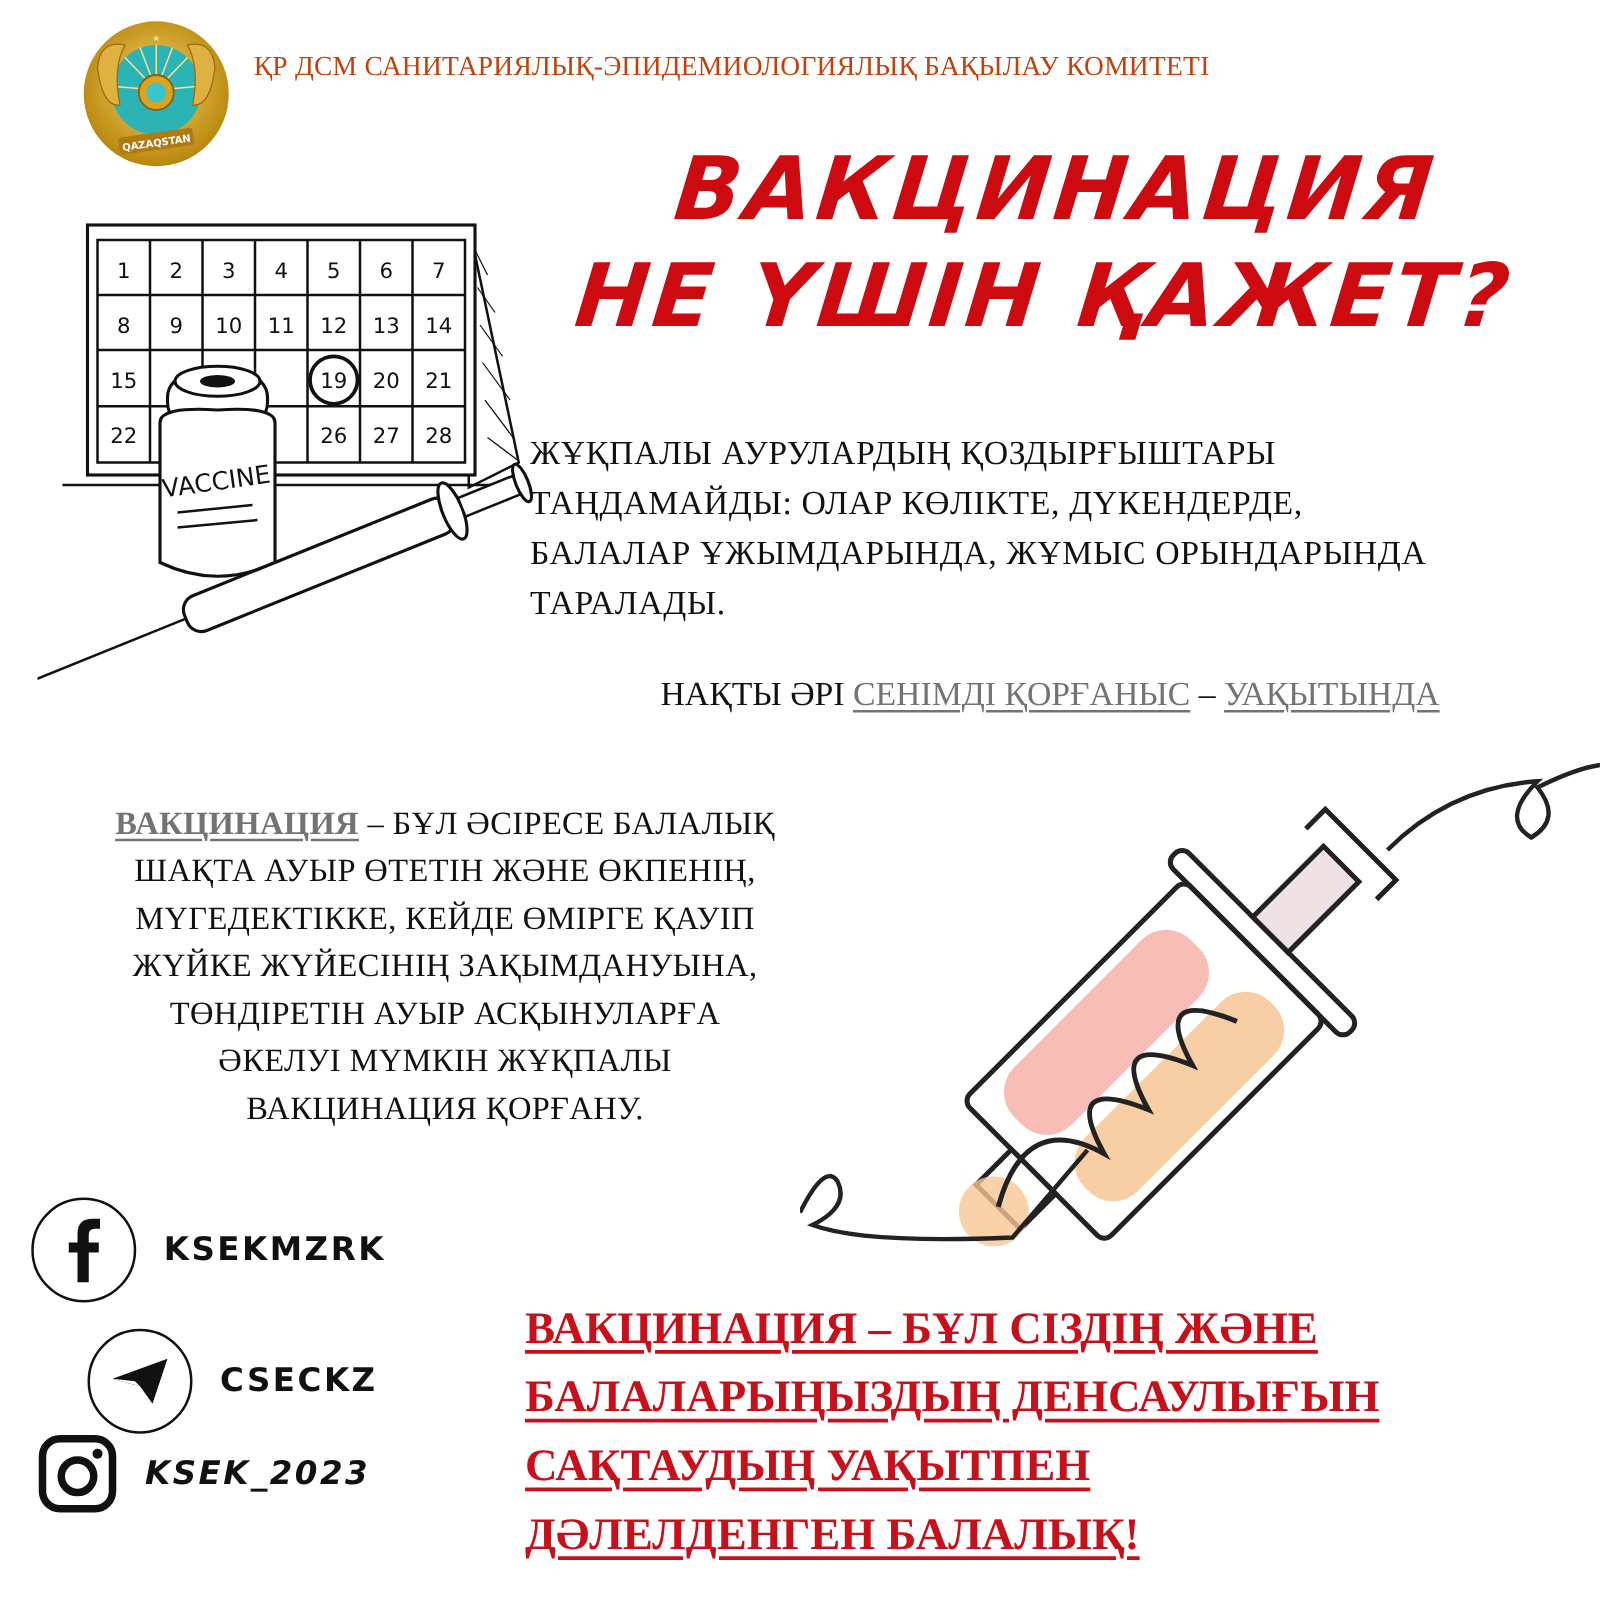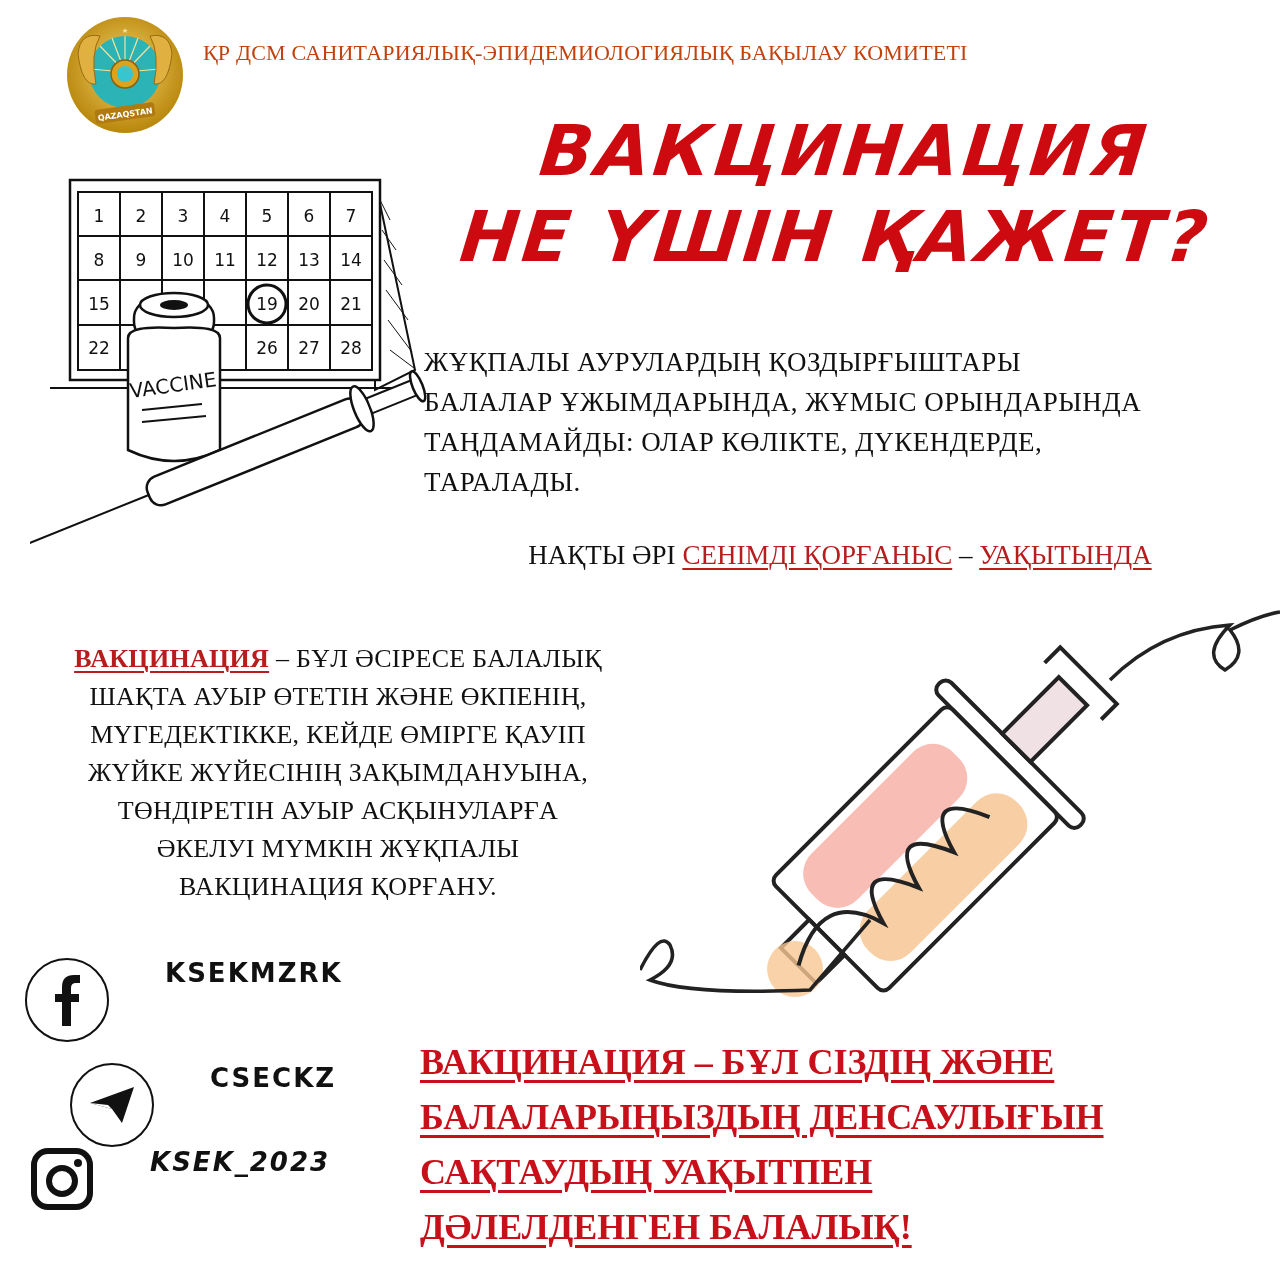--- a/index.html
+++ b/index.html
@@ -4,27 +4,27 @@
 <style>
   html, body { margin:0; padding:0; }
   body { width:1280px; height:1280px; background:#ffffff; position:relative; overflow:hidden; font-family:"Liberation Serif", serif; color:#111; }
   .abs { position:absolute; }
   .emblem { left:60px; top:14px; width:130px; height:122px; }
   .org { left:203px; top:40px; font-family:"Liberation Serif", serif; font-weight:normal; font-size:22px; letter-spacing:0.2px; color:#c2410c; white-space:nowrap; }
   .title { left:430px; top:108px; width:820px; text-align:center; font-family:"DejaVu Sans", sans-serif; font-weight:bold; font-style:italic; color:#cc0a10; font-size:70px; line-height:86px; letter-spacing:3px; transform:skewX(-6deg); }
   .title div { white-space:nowrap; }
   .intro { left:424px; top:342px; width:856px; text-align:left; font-size:27px; line-height:40px; letter-spacing:0.5px; }
   .tagline { left:460px; top:535px; width:760px; text-align:center; font-size:27px; line-height:40px; }
-  .red { color:#b91c1c;text-align:center; }
+  .red { color:#737373;text-align:center; }
   .ul { text-decoration:underline; text-decoration-thickness:2px; text-underline-offset:4px; }
-  .def { left:18px; top:640px; width:640px; text-align:center; font-size:26px; line-height:38px; letter-spacing:0.3px; }
+  .def { left:36px; top:640px; width:640px; text-align:center; font-size:26px; line-height:38px; letter-spacing:0.3px; }
   .def .term { font-weight:bold; }
   .closing { left:420px; top:1035px; width:860px; text-align:left; font-size:36px; line-height:55px; font-weight:bold; color:#c8101a; }
   .closing span { text-decoration:underline; text-decoration-thickness:3px; text-underline-offset:6px; }
-  .social { display:flex; align-items:flex-start;gap:34px; }
+  .social { display:flex; align-items:center; }
   .social .handle { font-family:"DejaVu Sans", sans-serif; font-weight:bold; font-size:26px; letter-spacing:2px; color:#111; margin-left:22px; }
   .circle-icon { width:84px; height:84px; border:2px solid #111; border-radius:50%; display:flex; align-items:center; justify-content:center; box-sizing:border-box; }
 </style>
 </head>
 <body>
 
 <div class="abs emblem">
   <svg width="130" height="122" viewBox="0 0 130 122">
     <defs>
       <radialGradient id="gold" cx="50%" cy="45%" r="55%">
@@ -127,22 +127,22 @@
       <ellipse cx="340" cy="290" rx="8" ry="24" fill="#fff" stroke="#111" stroke-width="2.5"></ellipse>
       <rect x="348" y="282" width="50" height="16" fill="#fff" stroke="#111" stroke-width="2"></rect>
       <ellipse cx="400" cy="290" rx="5" ry="16" fill="#fff" stroke="#111" stroke-width="2.5"></ellipse>
       <line x1="110" y1="290" x2="-20" y2="290" stroke="#111" stroke-width="2"></line>
     </g>
   </svg>
 </div>
 
 <div class="abs intro">
   <div>ЖҰҚПАЛЫ АУРУЛАРДЫҢ ҚОЗДЫРҒЫШТАРЫ</div>
+  <div>ТАҢДАМАЙДЫ: ОЛАР КӨЛІКТЕ, ДҮКЕНДЕРДЕ,</div>
   <div>БАЛАЛАР ҰЖЫМДАРЫНДА, ЖҰМЫС ОРЫНДАРЫНДА</div>
-  <div>ТАҢДАМАЙДЫ: ОЛАР КӨЛІКТЕ, ДҮКЕНДЕРДЕ,</div>
   <div>ТАРАЛАДЫ.</div>
 </div>
 
 <div class="abs tagline">
   <div>
     <span>НАҚТЫ ӘРІ </span><span class="red ul">СЕНІМДІ ҚОРҒАНЫС</span><span> – </span><span class="red ul">УАҚЫТЫНДА</span>
   </div>
 </div>
 
 <div class="abs def">

